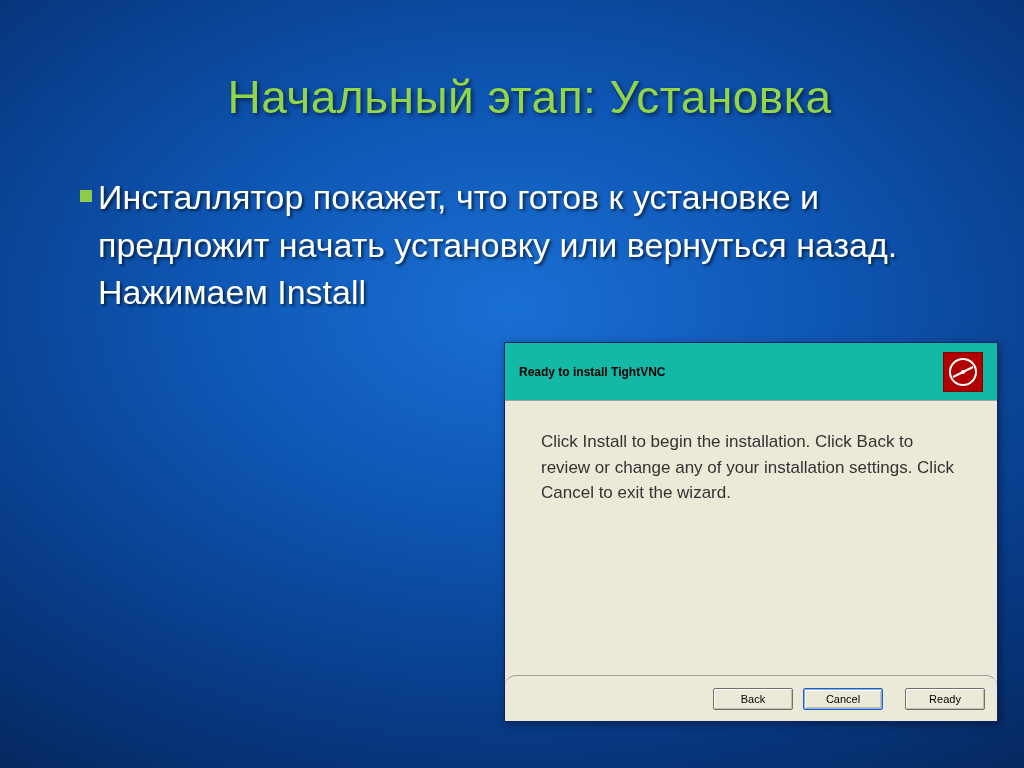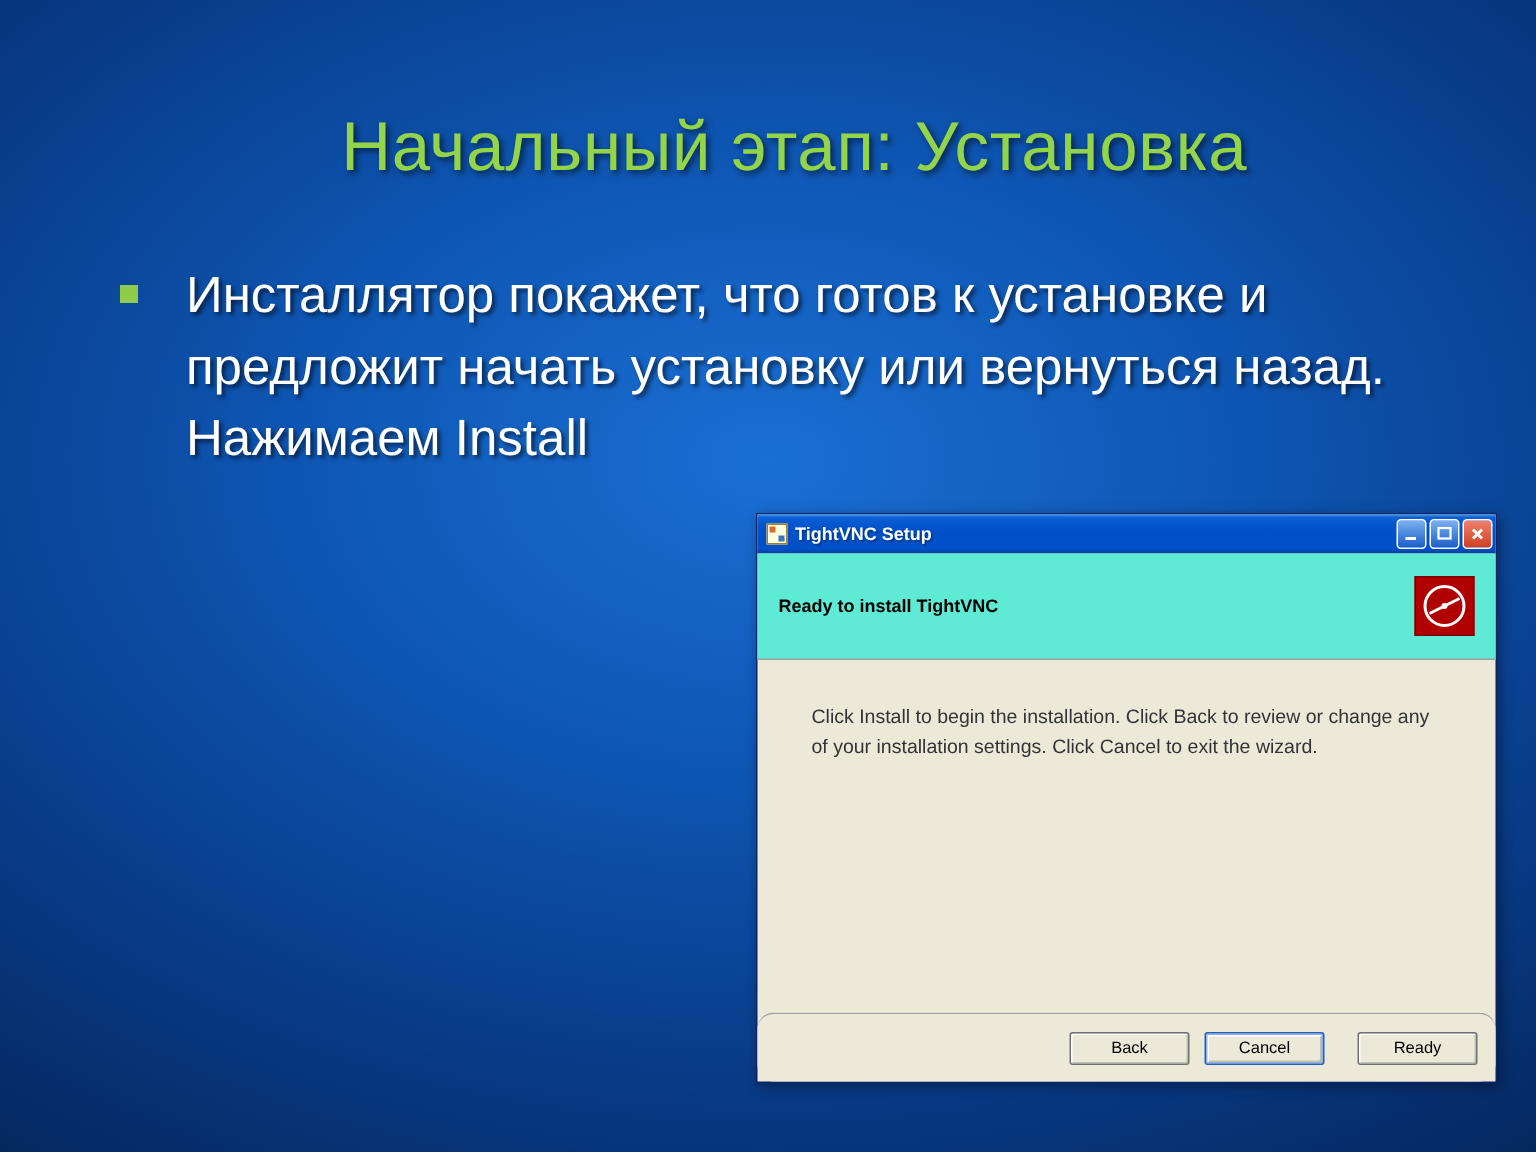--- a/index.html
+++ b/index.html
@@ -24,21 +24,21 @@
     padding-left: 35px;
   }
   
   .slide-body {
     padding: 50px 80px 0 80px;
   }
   
   .bullet-item {
     display: flex;
     align-items: flex-start;
-    gap: 32px;
+    gap: 6px;
   }
   
   .bullet-marker {
     width: 12px;
     height: 12px;
     background: #8fcc4a;
     margin-top: 16px;
     flex-shrink: 0;
   }
   
@@ -122,22 +122,22 @@
     font-weight: bold;
     color: #fff;
     cursor: pointer;
   }
   .tb-min { background: linear-gradient(to bottom, #7cb0f0, #1a5fc8); }
   .tb-max { background: linear-gradient(to bottom, #7cb0f0, #1a5fc8); }
   .tb-close { background: linear-gradient(to bottom, #f08070, #d04020); }
   .tb-min svg, .tb-max svg, .tb-close svg { width:10px; height:10px; }
   
   .wizard-header {
-    height: 71px;
-    background: #5eead4;
+    height: 58px;
+    background: #14b8a6;
     border-bottom: 1px solid #a0a0a0;
     display: flex;
     align-items: center;
     padding: 0 14px;
     justify-content: space-between;
   }
   
   .wizard-heading {
     font-size: 12px;
     font-weight: bold;
@@ -152,21 +152,21 @@
     display: flex;
     align-items: center;
     justify-content: center;
   }
   .wizard-logo svg { width: 30px; height: 30px; }
   
   .wizard-body {
     flex: 1;
     padding: 28px 36px;
     color: #333;
-    font-size: 13px;
+    font-size: 17px;
     line-height: 1.5;
   }
   
   .wizard-footer {
     height: 46px;
     border-top: 1px solid #a0a0a0;
     background: #ece9d8;
     display: flex;
     align-items: center;
     justify-content: flex-end;
@@ -202,41 +202,20 @@
 
   <div class="slide-body">
     <div class="bullet-item">
       <div class="bullet-marker"></div>
       <div class="bullet-text">Инсталлятор покажет, что готов к установке и предложит начать установку или вернуться назад. Нажимаем Install</div>
     </div>
   </div>
 
   <div class="installer-window">
 
-    <div class="titlebar">
-      <div class="titlebar-icon"></div>
-      <div class="titlebar-text">TightVNC Setup</div>
-      <div class="titlebar-buttons">
-        <div class="tb-btn tb-min">
-          <svg viewBox="0 0 10 10">
-              <rect x="1" y="7" width="7" height="2" fill="#fff"></rect>
-            </svg>
-        </div>
-        <div class="tb-btn tb-max">
-          <svg viewBox="0 0 10 10">
-              <rect x="1" y="1" width="8" height="7" fill="none" stroke="#fff" stroke-width="1.5"></rect>
-            </svg>
-        </div>
-        <div class="tb-btn tb-close">
-          <svg viewBox="0 0 10 10">
-              <path d="M2 2 L8 8 M8 2 L2 8" stroke="#fff" stroke-width="2"></path>
-            </svg>
-        </div>
-      </div>
-    </div>
 
     <div class="wizard-header">
       <div class="wizard-heading">Ready to install TightVNC</div>
       <div class="wizard-logo">
         <svg viewBox="0 0 30 30">
           <circle cx="15" cy="15" r="13" fill="none" stroke="#fff" stroke-width="2"></circle>
           <line x1="5" y1="20" x2="25" y2="10" stroke="#fff" stroke-width="2"></line>
           <circle cx="15" cy="15" r="2" fill="#fff"></circle>
         </svg>
       </div>

